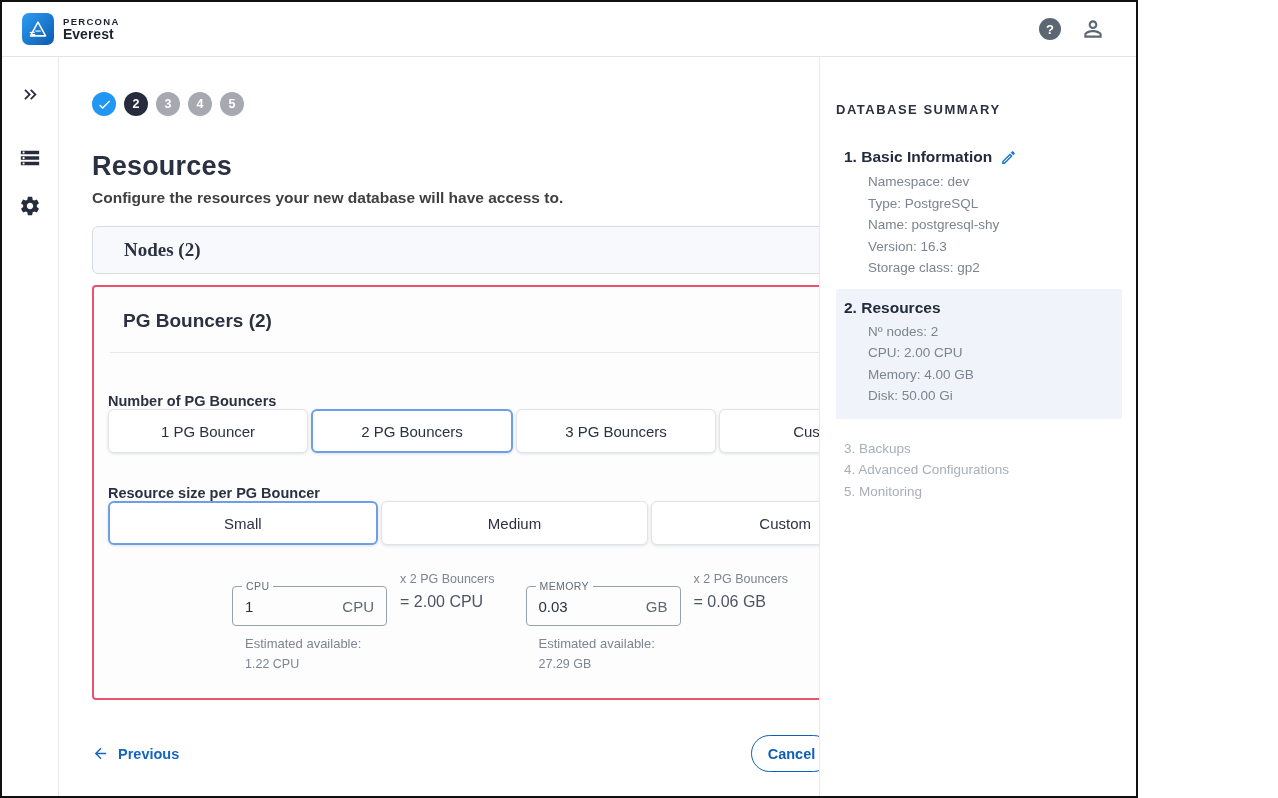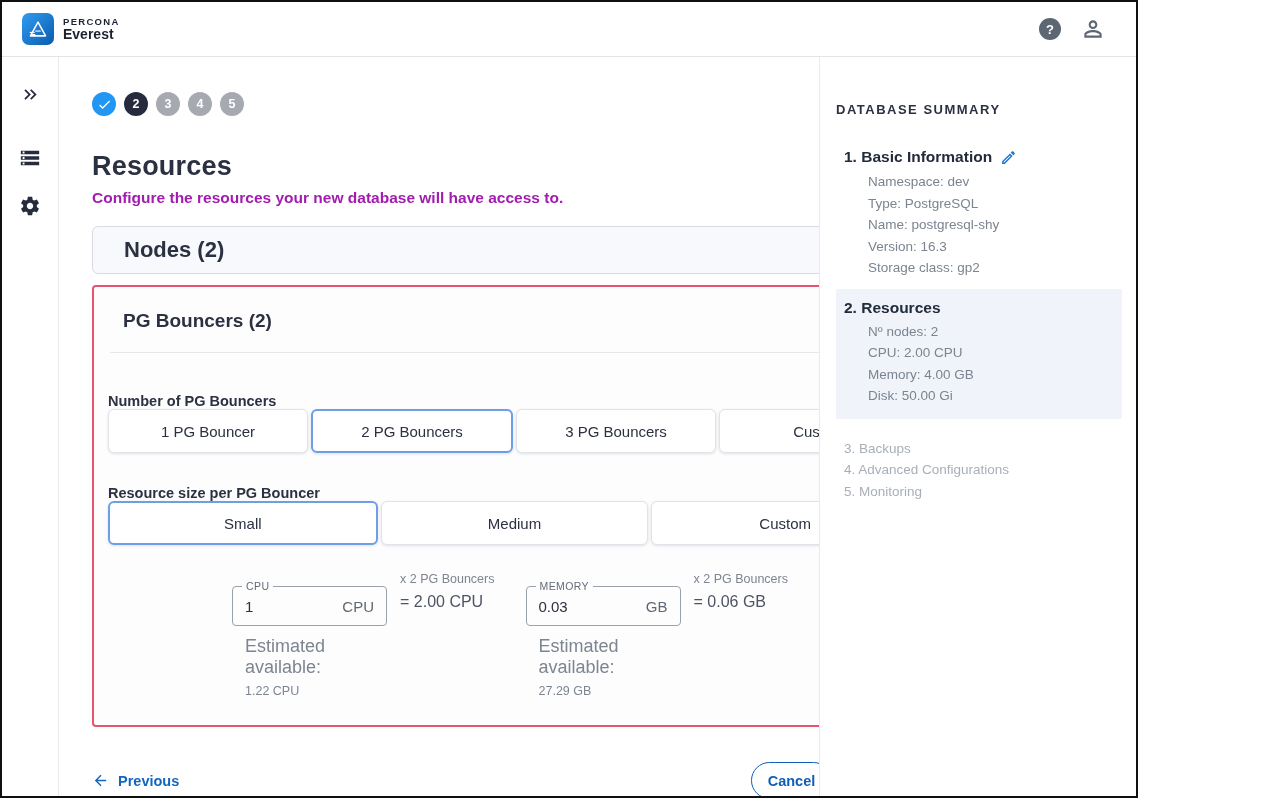--- a/index.html
+++ b/index.html
@@ -30,25 +30,25 @@
 
   
   .stepper{display:flex;gap:8px;align-items:center;}
   .step{width:24px;height:24px;border-radius:50%;display:flex;align-items:center;justify-content:center;color:#fff;font-size:12.5px;font-weight:bold;}
   .step.done{background:#2196f3;}
   .step.active{background:#262c3d;}
   .step.upcoming{background:#a6a9af;}
   .step svg{width:15px;height:15px;fill:#fff;}
 
   .page-title{margin:35px 0 0;font-size:27px;font-weight:bold;color:#2b3141;letter-spacing:.2px;}
-  .page-subtitle{margin-top:7px;font-size:15.5px;font-weight:bold;color:#a21caf;}
+  .page-subtitle{margin-top:7px;font-size:15.5px;font-weight:bold;color:#404040;}
 
   
   .accordion{margin-top:19px;background:#f7f9fc;border:1px solid #d8dce1;border-radius:6px;height:48px;display:flex;align-items:center;justify-content:space-between;padding:0 22px 0 31px;cursor:pointer;}
-  .accordion-label{font-size:22px;font-weight:bold;color:#2b3141;}
+  .accordion-label{font-size:19px;font-weight:bold;color:#2b3141;font-family:Liberation Serif, serif;}
   .chev svg{width:24px;height:24px;fill:#5f6772;}
 
   .pg-section{margin-top:11px;border:2px solid #e8546e;border-radius:4px;background:#fdfdfe;padding-bottom:27px;}
   .pg-header{display:flex;align-items:center;justify-content:space-between;padding:20px 20px 0 29px;cursor:pointer;}
   .pg-title{font-size:19px;font-weight:bold;color:#2b3141;}
   .pg-divider{height:1px;background:#e6e8ec;margin:17px 16px 0;}
   .pg-body{padding:0 14px;}
   .group-label{margin-top:40px;font-size:14.5px;font-weight:bold;color:#2b3141;}
   .group-label.second{margin-top:32px;}
   .toggle-row{display:flex;gap:3px;}
@@ -56,21 +56,21 @@
   .toggle.selected{border:2px solid #6d9fe8;}
 
   
   .res-row{display:flex;margin:27px 0 0 124px;gap:31px;}
   .res-group{display:flex;align-items:flex-start;}
   .res-input-col{width:155px;}
   .outlined-input{position:relative;margin-top:14px;height:40px;border:1px solid #9aa1ab;border-radius:4px;display:flex;align-items:center;}
   .float-label{position:absolute;top:-7px;left:9px;background:#fdfdfe;padding:0 4px;font-size:10.5px;color:#646c78;letter-spacing:.4px;}
   .outlined-input input{border:none;outline:none;background:transparent;width:88px;padding:0 0 0 12px;font-size:15px;color:#2b3141;font-family:inherit;}
   .unit{margin-left:auto;padding-right:12px;font-size:15px;color:#5f6772;}
-  .est-label{margin-top:10px;padding-left:13px;font-size:18px;color:#7d8590;}
+  .est-label{margin-top:10px;padding-left:13px;font-size:13px;color:#7d8590;}
   .est-value{margin-top:6px;padding-left:13px;font-size:12.5px;color:#7d8590;}
   .res-calc{margin-left:13px;}
   .calc-mult{font-size:12.5px;color:#7d8590;}
   .calc-total{margin-top:7px;font-size:16px;color:#4d5563;}
 
   
   .footer-row{display:flex;align-items:center;margin-top:35px;width:843px;}
   .prev-link{display:flex;align-items:center;gap:9px;color:#1565c0;font-size:14.5px;font-weight:bold;cursor:pointer;}
   .prev-link svg{width:17px;height:17px;fill:#1565c0;}
   .footer-actions{margin-left:auto;display:flex;gap:10px;}

